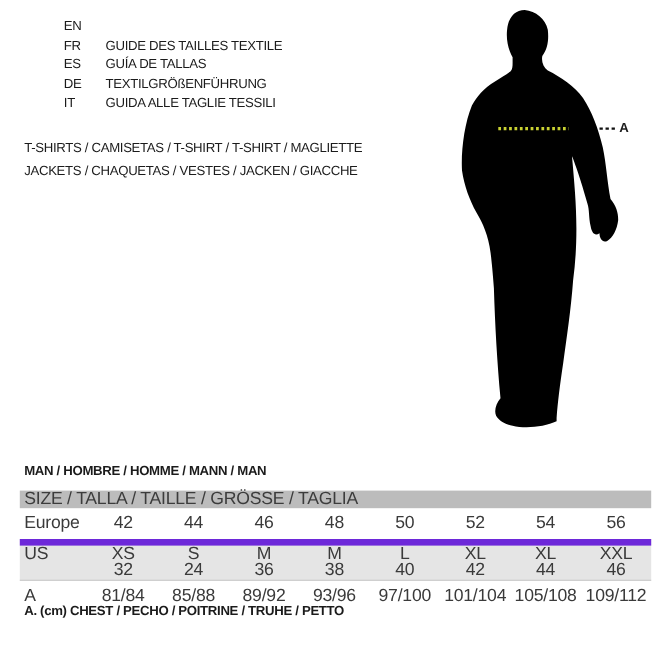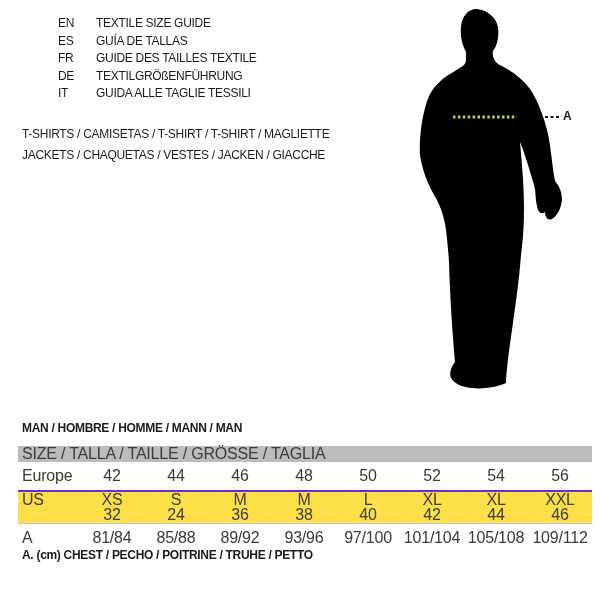--- a/index.html
+++ b/index.html
@@ -16,44 +16,43 @@
   
   .figure-wrap{position:absolute;left:400px;top:0;width:200px;height:420px;}
   .figure-wrap svg{position:absolute;left:0;top:0;}
   .measure-label{position:absolute;left:163px;top:109px;font-size:12px;font-weight:700;}
   
   .section-title{position:absolute;left:22px;top:421px;font-size:12px;font-weight:700;letter-spacing:-0.3px;}
   
   .size-table{position:absolute;left:18px;top:446px;width:574px;font-size:16px;color:#3a3a3a;letter-spacing:-0.2px;}
   .table-header{background:#bcbcbc;height:16px;display:flex;align-items:center;padding-left:4px;color:#3c3c3c;}
   .trow{display:flex;align-items:center;height:28px;}
-  .band{background:#fde047;border-top:2px solid #6d28d9;border-bottom:1px solid #c9c9c9;}
+  .band{background:#e5e5e5;border-top:6px solid #6d28d9;border-bottom:1px solid #c9c9c9;}
   .band .trow{height:15.5px;}
   .trow .rlabel{width:58px;padding-left:4px;}
   .trow .cell{flex:1;text-align:center;}
   
   .footnote{position:absolute;left:22px;top:548px;font-size:12px;font-weight:700;letter-spacing:-0.3px;}
 </style>
 </head>
 <body>
 
 <div class="page">
 
   <div class="lang-list">
     <div class="lang-row">
       <span class="lang-code">EN</span>
-      <span class="lang-label">TEXTILE SIZE GUIDE</span>
+    </div>
+    <div class="lang-row">
+      <span class="lang-code">FR</span>
+      <span class="lang-label">GUIDE DES TAILLES TEXTILE</span>
     </div>
     <div class="lang-row">
       <span class="lang-code">ES</span>
       <span class="lang-label">GUÍA DE TALLAS</span>
-    </div>
-    <div class="lang-row">
-      <span class="lang-code">FR</span>
-      <span class="lang-label">GUIDE DES TAILLES TEXTILE</span>
     </div>
     <div class="lang-row">
       <span class="lang-code">DE</span>
       <span class="lang-label">TEXTILGRÖßENFÜHRUNG</span>
     </div>
     <div class="lang-row">
       <span class="lang-code">IT</span>
       <span class="lang-label">GUIDA ALLE TAGLIE TESSILI</span>
     </div>
   </div>

